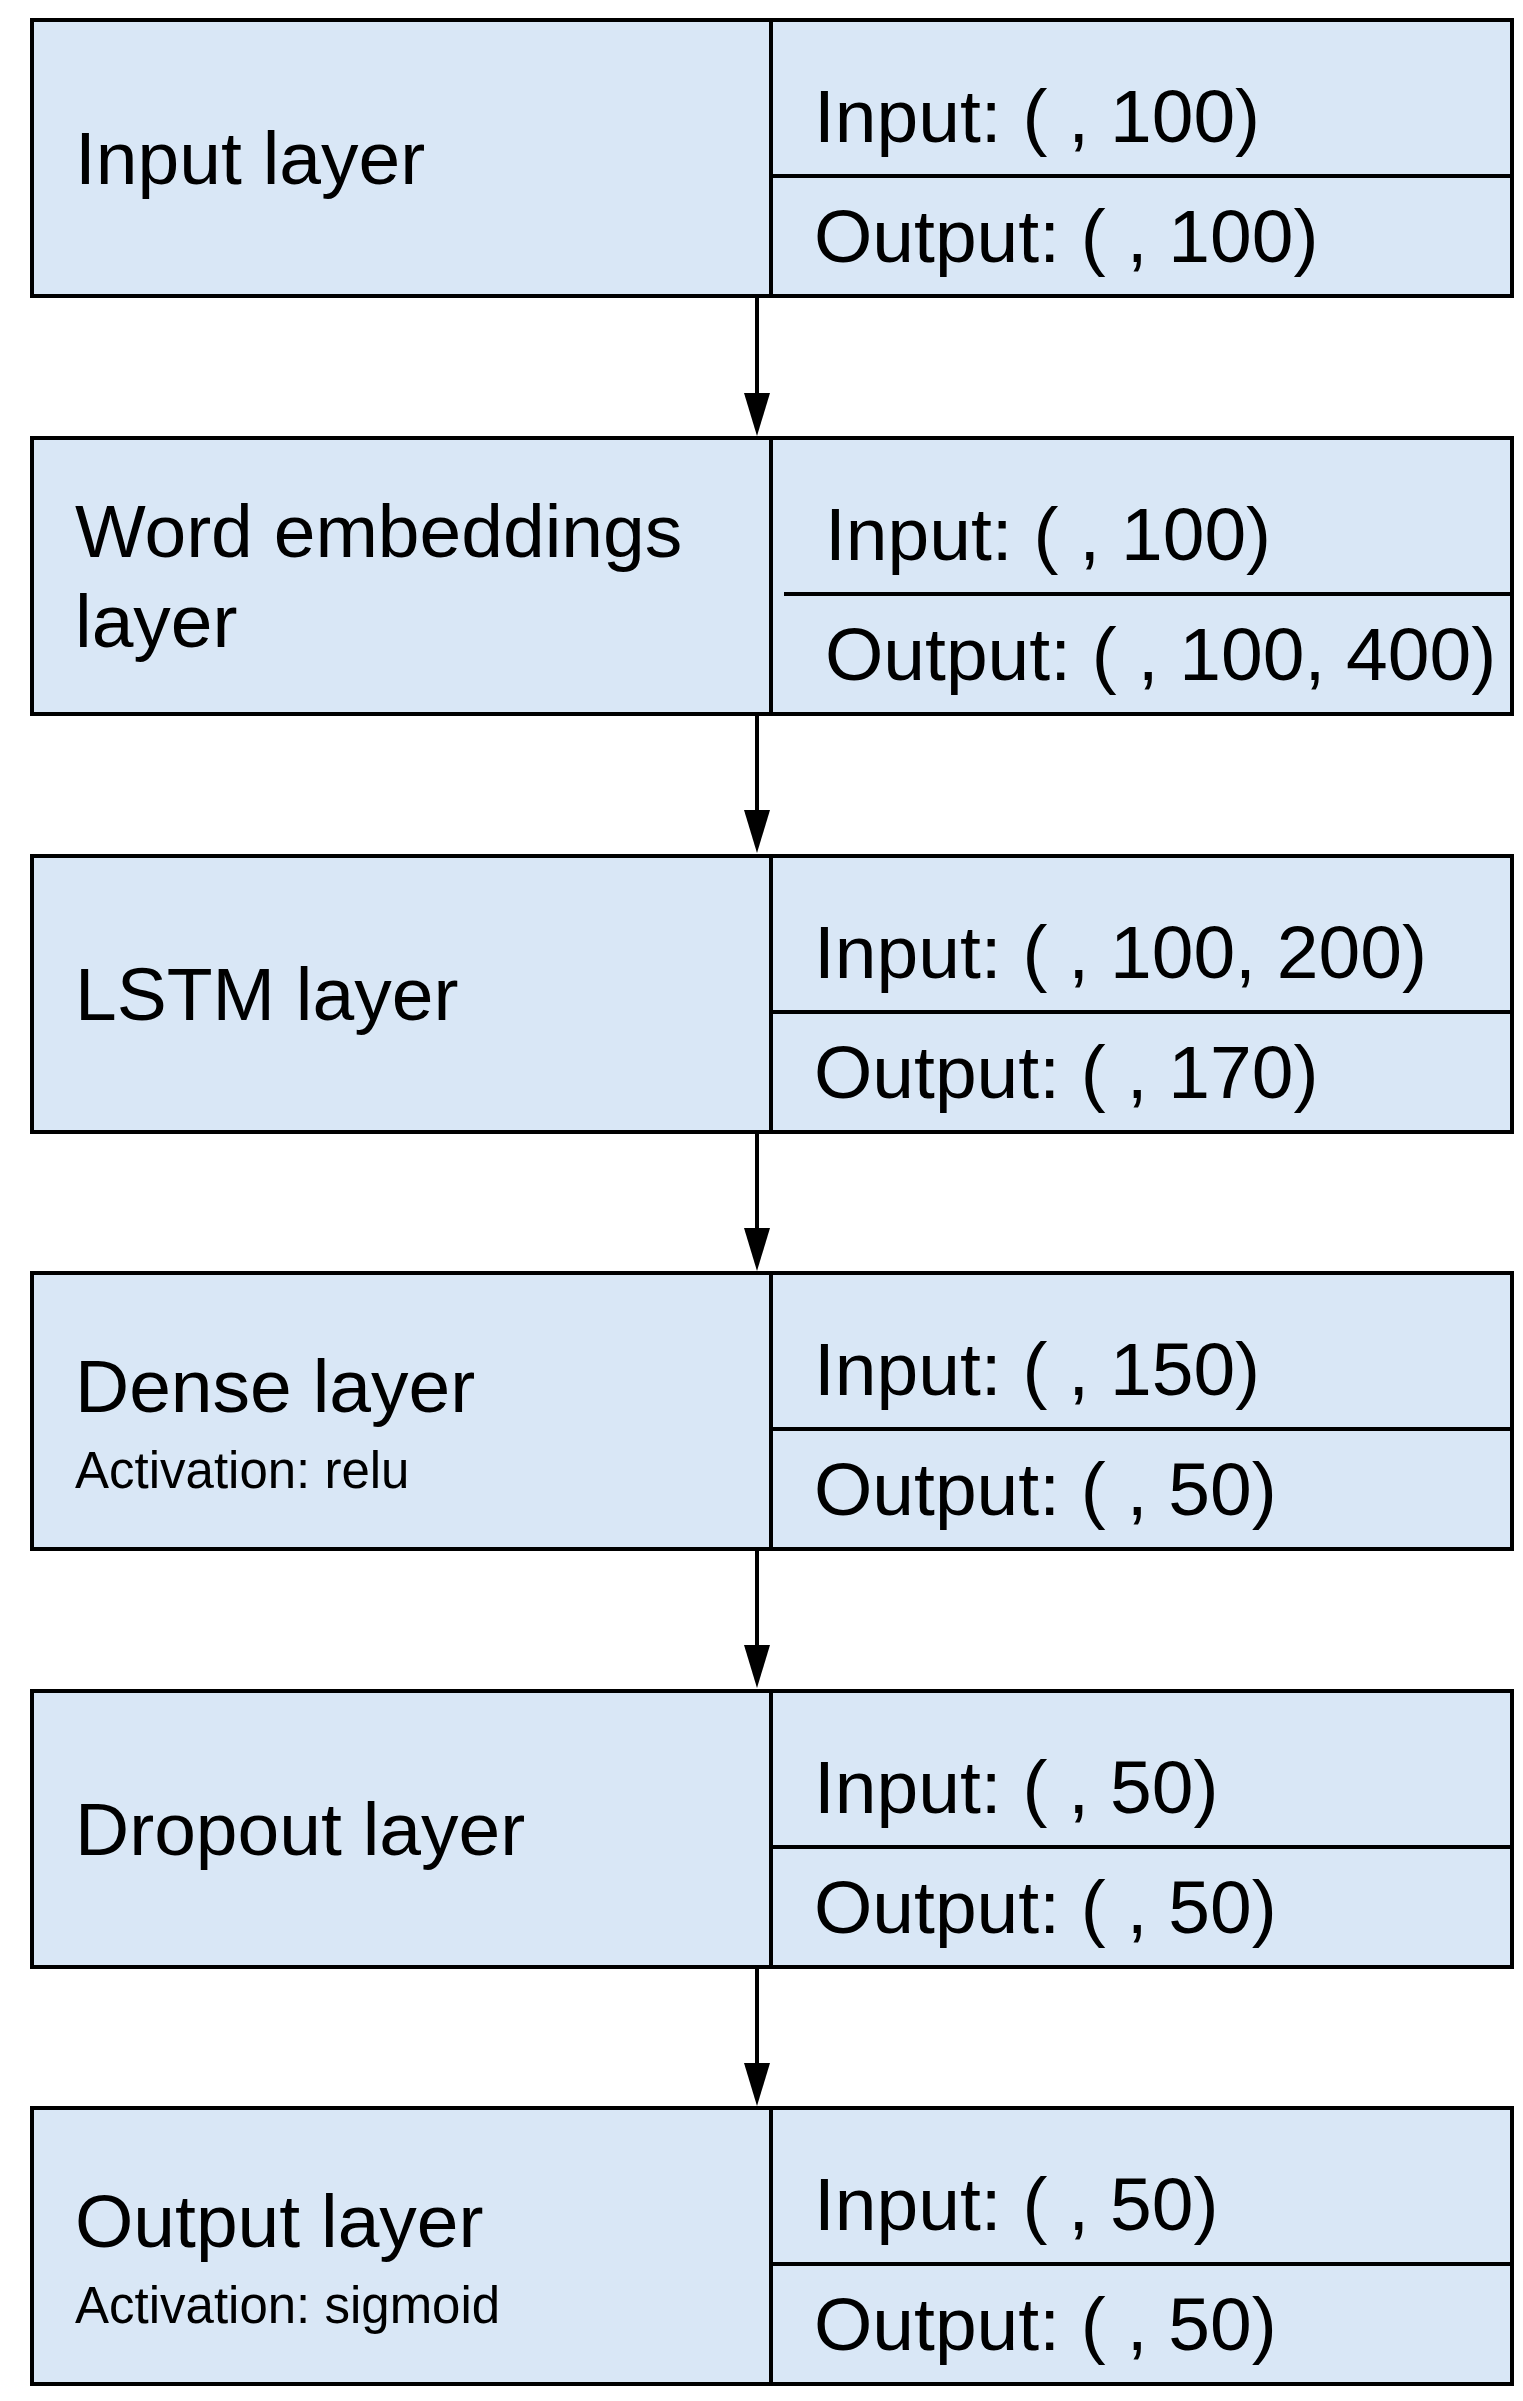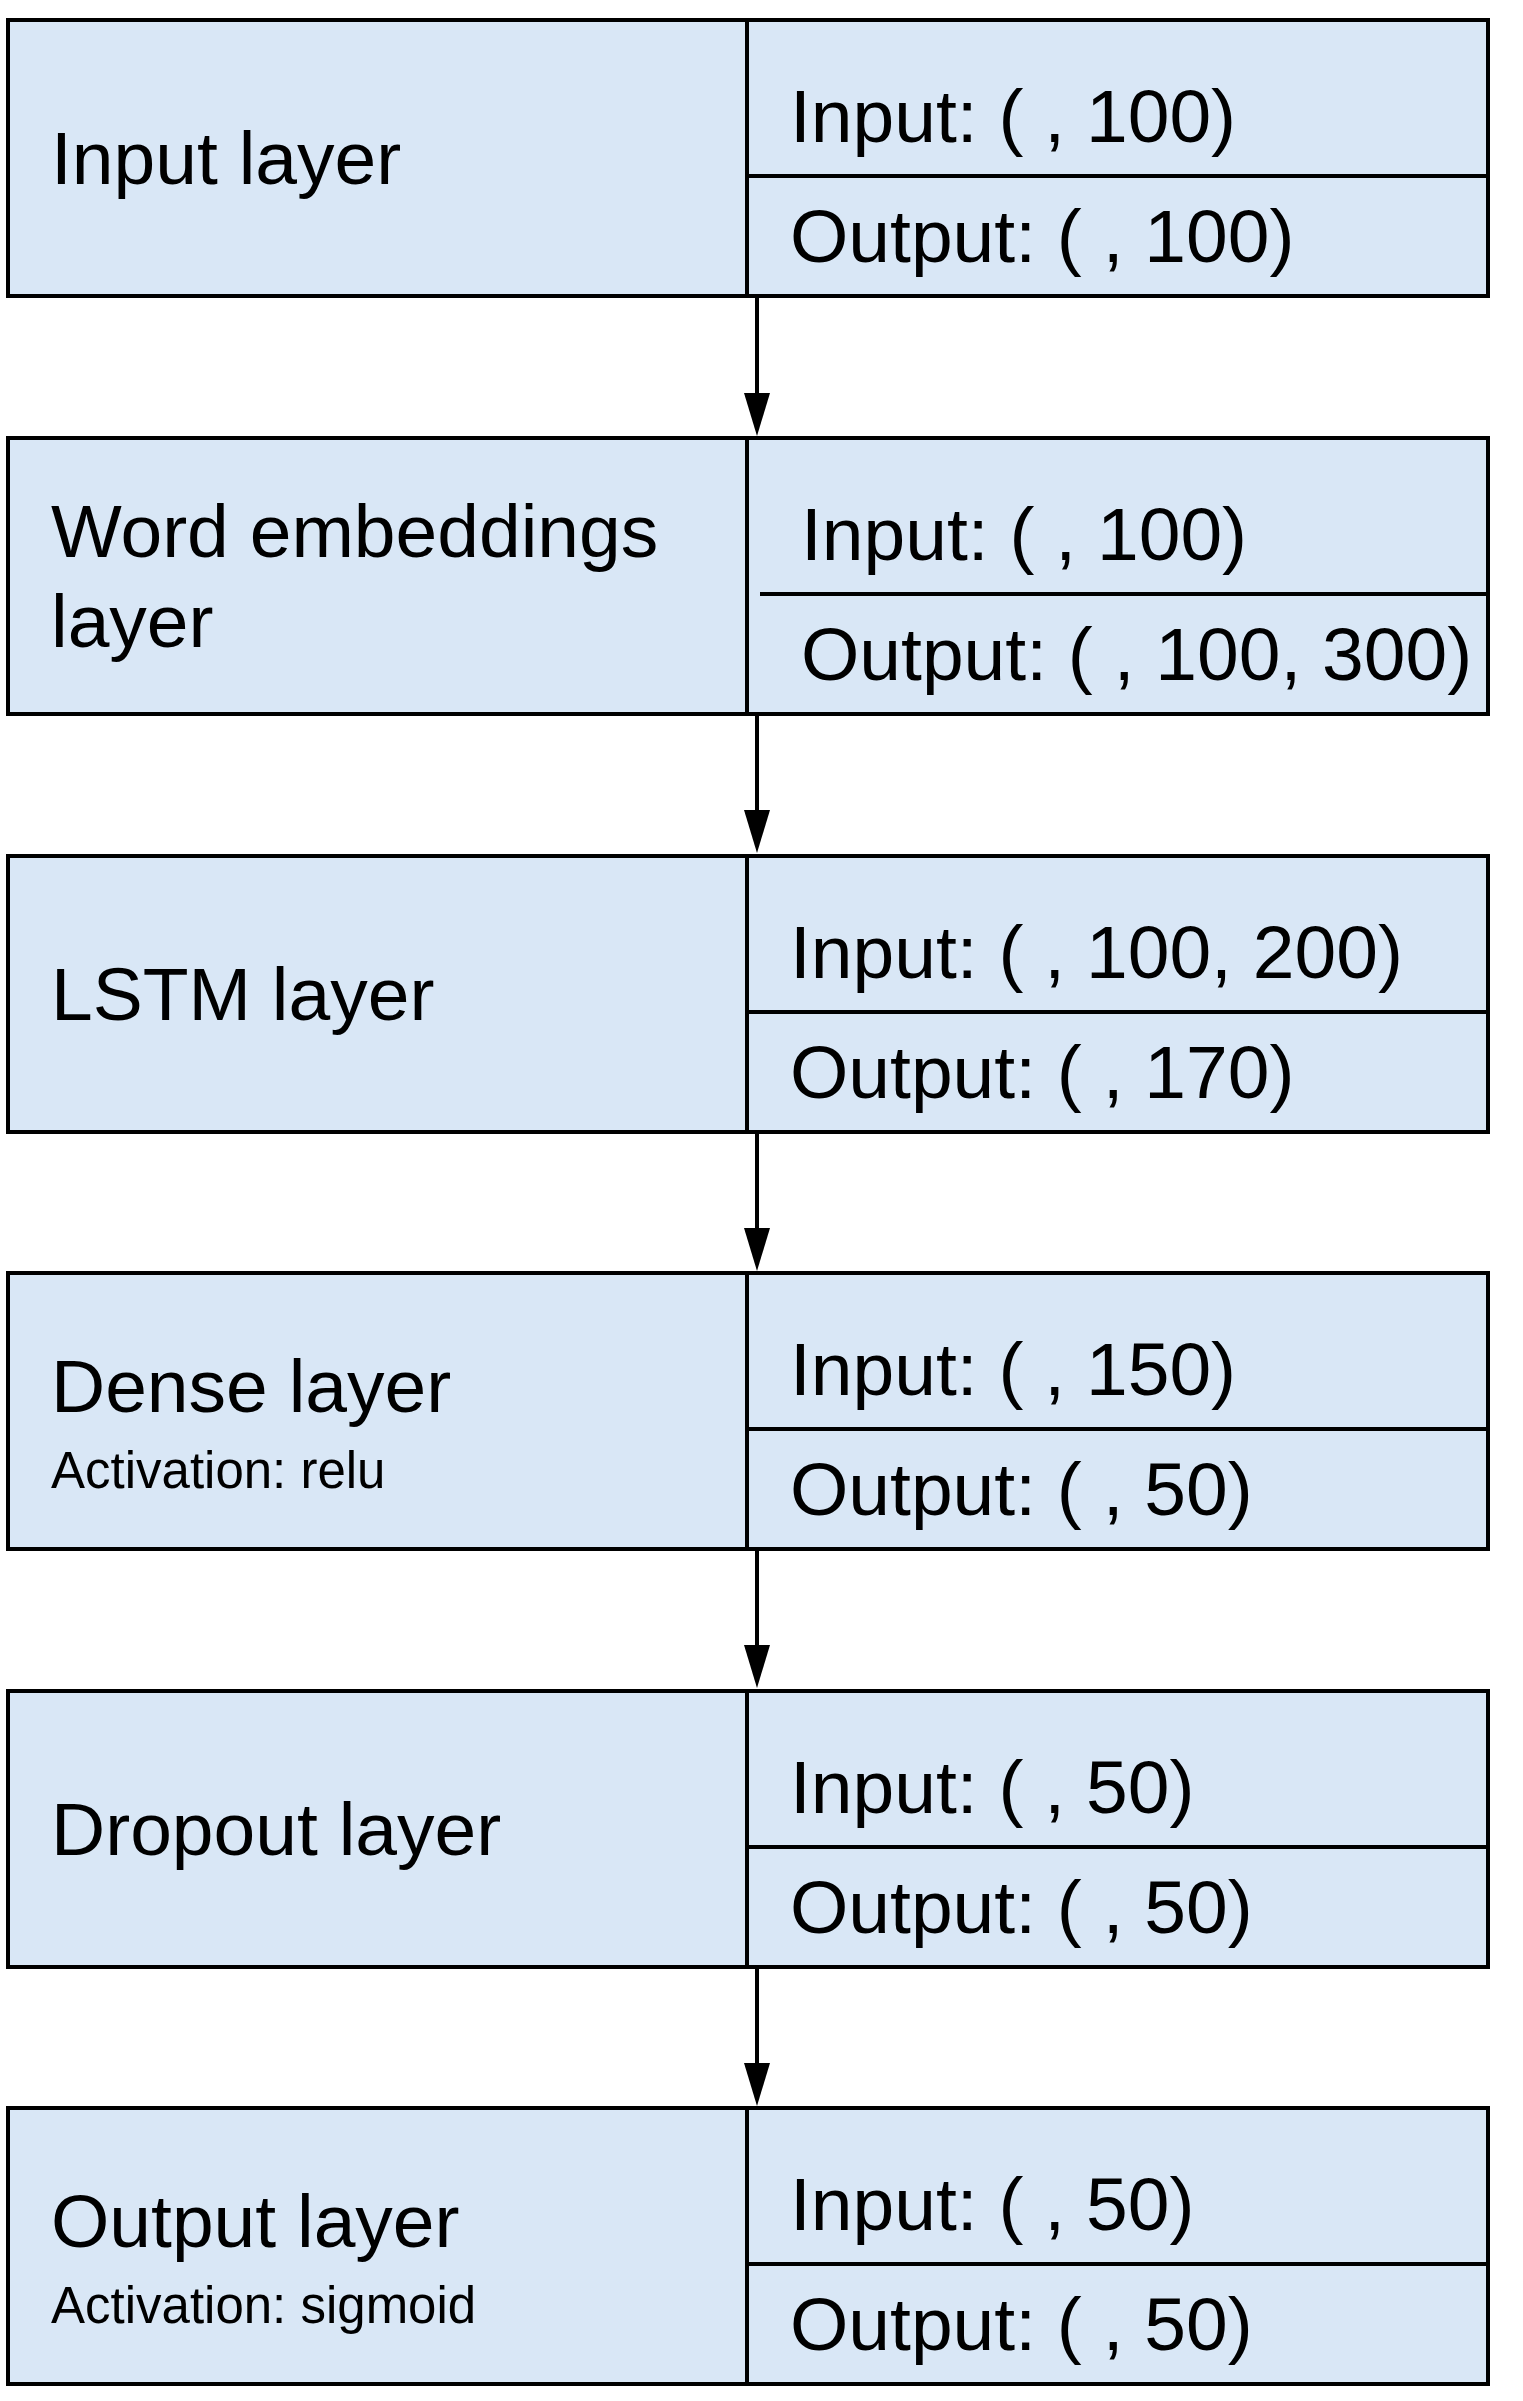--- a/index.html
+++ b/index.html
@@ -10,21 +10,21 @@
     width: 1523px;
     height: 2401px;
     position: relative;
     background: #ffffff;
     font-family: "Liberation Sans", sans-serif;
     color: #000000;
     overflow: hidden;
   }
   .layer-box {
     position: absolute;
-    left: 6px;
+    left: 30px;
     width: 1484px;
     height: 280px;
     box-sizing: border-box;
     border: 4.8px solid var(--border-color, #000);
     background: var(--box-fill, #d9e7f6);
     display: flex;
   }
   .name-cell {
     width: 739px;
     box-sizing: border-box;
@@ -115,21 +115,21 @@
 
 <div class="arrow-shaft shaft-0"></div>
 <div class="arrow-head head-0"></div>
 
 <div class="layer-box box-1">
   <div class="name-cell">
     <div class="layer-name">Word embeddings layer</div>
   </div>
   <div class="io-cell">
     <div class="io-row input-row">Input: ( , 100)</div>
-    <div class="io-row output-row">Output: ( , 100, 300)</div>
+    <div class="io-row output-row">Output: ( , 100, 400)</div>
   </div>
 </div>
 
 <div class="arrow-shaft shaft-1"></div>
 <div class="arrow-head head-1"></div>
 
 <div class="layer-box box-2">
   <div class="name-cell">
     <div class="layer-name">LSTM layer</div>
   </div>

